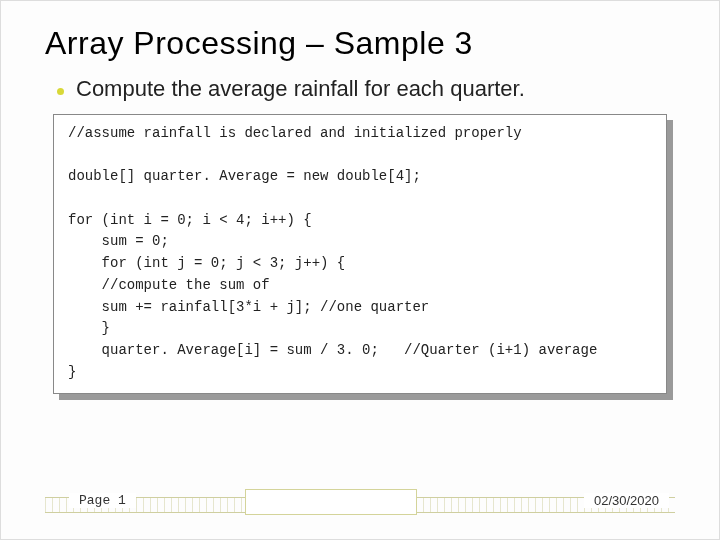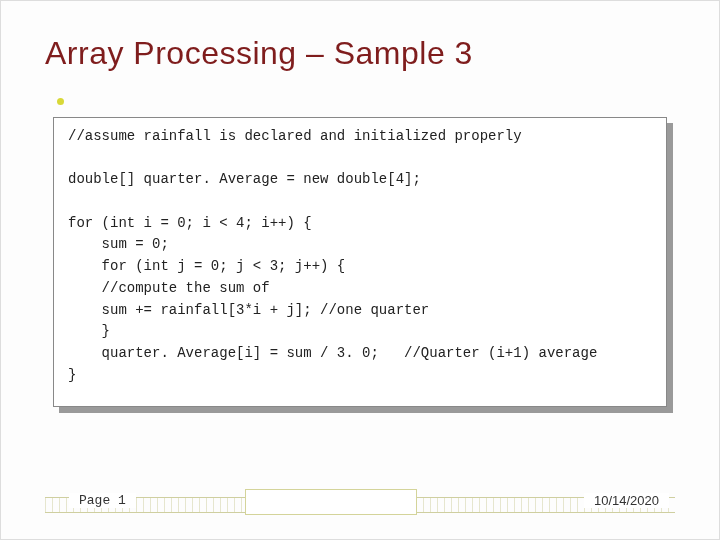--- a/index.html
+++ b/index.html
@@ -13,22 +13,22 @@
   .slide{
     width:720px;height:540px;
     position:relative;
     box-sizing:border-box;
     padding:18px 44px 0 44px;
     border:1px solid #ddd;
   }
   .title{
     font-family:Verdana,Geneva,sans-serif;
     font-size:32px;
-    color:#7f1d1d;
-    margin:16px 0 14px 0;
+    color:#000000;
+    margin:6px 0 14px 0;
     letter-spacing:0.5px;
   }
   .bullet-row{
     display:flex;
     align-items:flex-start;
     margin:6px 0 12px 12px;
   }
   .bullet-dot{
     width:7px;height:7px;border-radius:50%;
     background:#d8d838;
@@ -49,21 +49,21 @@
     position:absolute;
     top:6px;left:6px;right:-6px;bottom:-6px;
     background:#9a9a9a;
     z-index:0;
   }
   .code-box{
     position:relative;
     z-index:1;
     border:1px solid #888;
     background:#fff;
-    padding:8px 14px 20px 14px;
+    padding:8px 14px 10px 14px;
     font-family:"Courier New",monospace;
     font-size:14px;
     line-height:1.55;
     color:#222;
     white-space:pre;
   }
   .footer{
     position:absolute;
     left:44px;right:44px;bottom:22px;
     height:28px;
@@ -101,20 +101,21 @@
 </style>
 </head>
 <body>
 
 <div class="slide">
 
   <div class="title">Array Processing – Sample 3</div>
 
   <div class="bullet-row">
     <div class="bullet-dot"></div>
+    <div class="bullet-text">Compute the average rainfall for each quarter.</div>
   </div>
 
   <div class="code-shadow">
     <div class="code-box">//assume rainfall is declared and initialized properly
 
 double[] quarter. Average = new double[4];
 
 for (int i = 0; i &lt; 4; i++) {
     sum = 0;
     for (int j = 0; j &lt; 3; j++) {
@@ -122,16 +123,16 @@
     sum += rainfall[3*i + j]; //one quarter
     }
     quarter. Average[i] = sum / 3. 0;   //Quarter (i+1) average
 }</div>
   </div>
 
   <div class="footer">
     <div class="foot-bar"></div>
     <div class="foot-mid"></div>
     <div class="foot-left">Page 1</div>
-    <div class="foot-right">10/14/2020</div>
+    <div class="foot-right">02/30/2020</div>
   </div>
 
 </div>
 
 </body></html>

